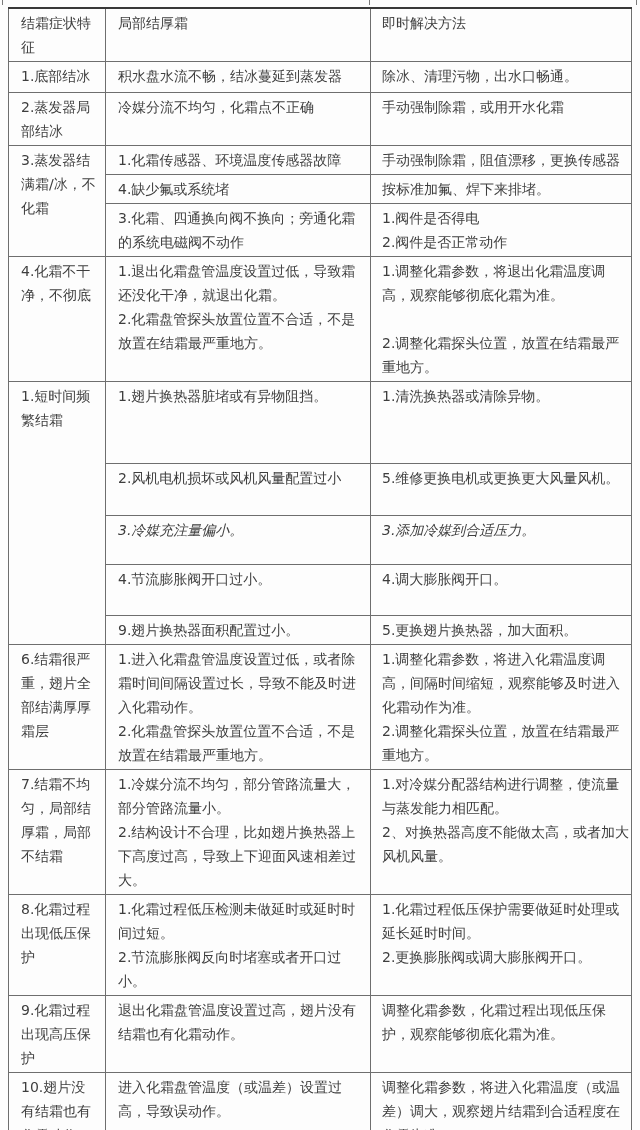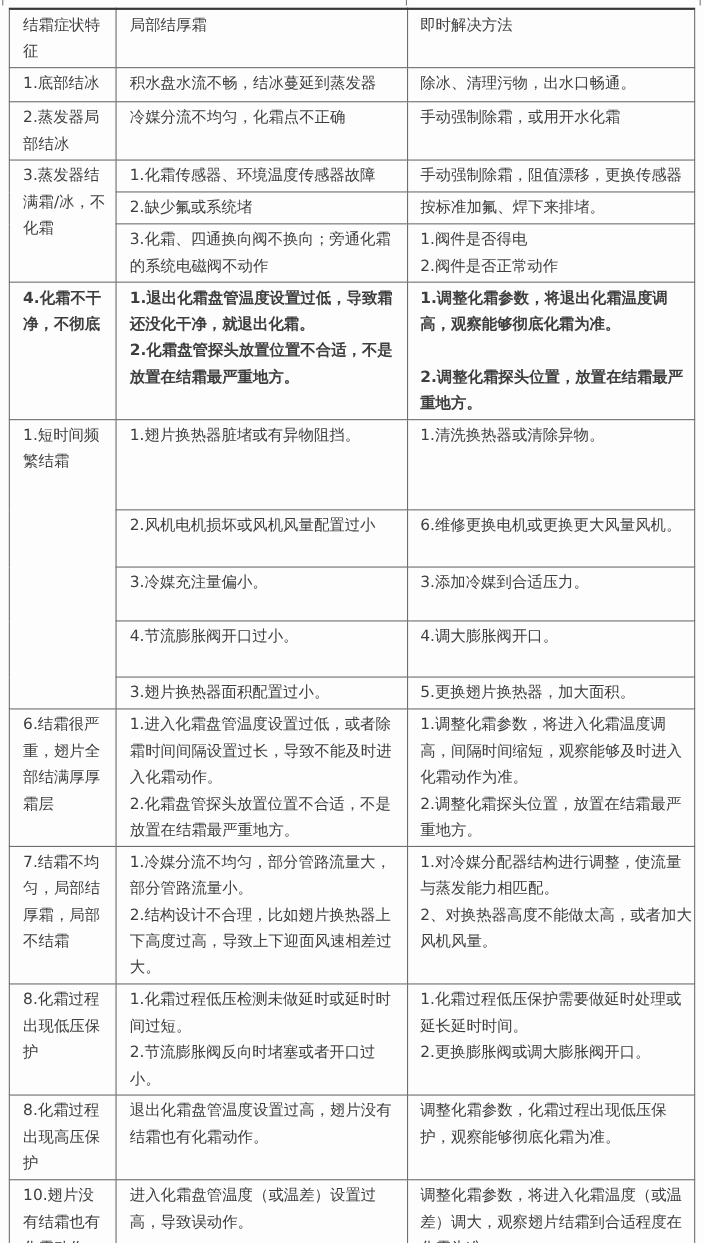--- a/index.html
+++ b/index.html
@@ -48,23 +48,23 @@
   }
   table.frost { border-top: 2px solid #383838; }
   table.frost td.sol { padding-left: 11px; padding-right: 0; }
   table.frost td.sym { padding-right: 8px; }
 
   
   tr.h31  { height: 31px; }
   tr.h50  { height: 50px; }
   tr.h82  { height: 82px; }
   tr.h52  { height: 52px; }
-  tr.h49  { height: 49px; }
+  tr.h49  { height: 49px; font-style: italic; }
   tr.h51  { height: 51px; }
-  tr.h121 { height: 121px; font-weight: bold; }
+  tr.h121 { height: 121px; }
 </style>
 </head>
 <body>
 
 <div class="top-remnant">
   <div class="stub s1"></div>
   <div class="stub s2"></div>
   <div class="stub s3"></div>
 </div>
 
@@ -93,21 +93,21 @@
     <td>冷媒分流不均匀，化霜点不正确</td>
     <td class="sol">手动强制除霜，或用开水化霜</td>
   </tr>
 
   <tr>
     <td class="sym" rowspan="3">3.蒸发器结满霜/冰，不化霜</td>
     <td>1.化霜传感器、环境温度传感器故障</td>
     <td class="sol">手动强制除霜，阻值漂移，更换传感器</td>
   </tr>
   <tr>
-    <td>2.缺少氟或系统堵</td>
+    <td>4.缺少氟或系统堵</td>
     <td class="sol">按标准加氟、焊下来排堵。</td>
   </tr>
   <tr>
     <td>3.化霜、四通换向阀不换向；旁通化霜的系统电磁阀不动作</td>
     <td class="sol">1.阀件是否得电
 2.阀件是否正常动作</td>
   </tr>
 
   <tr class="h121">
     <td class="sym">4.化霜不干净，不彻底</td>
@@ -118,32 +118,32 @@
 2.调整化霜探头位置，放置在结霜最严重地方。</td>
   </tr>
 
   <tr class="h82">
     <td class="sym" rowspan="5">1.短时间频繁结霜</td>
     <td>1.翅片换热器脏堵或有异物阻挡。</td>
     <td class="sol">1.清洗换热器或清除异物。</td>
   </tr>
   <tr class="h52">
     <td>2.风机电机损坏或风机风量配置过小</td>
-    <td class="sol">6.维修更换电机或更换更大风量风机。</td>
+    <td class="sol">5.维修更换电机或更换更大风量风机。</td>
   </tr>
   <tr class="h49">
     <td>3.冷媒充注量偏小。</td>
     <td class="sol">3.添加冷媒到合适压力。</td>
   </tr>
   <tr class="h51">
     <td>4.节流膨胀阀开口过小。</td>
     <td class="sol">4.调大膨胀阀开口。</td>
   </tr>
   <tr>
-    <td>3.翅片换热器面积配置过小。</td>
+    <td>9.翅片换热器面积配置过小。</td>
     <td class="sol">5.更换翅片换热器，加大面积。</td>
   </tr>
 
   <tr>
     <td class="sym">6.结霜很严重，翅片全部结满厚厚霜层</td>
     <td>1.进入化霜盘管温度设置过低，或者除霜时间间隔设置过长，导致不能及时进入化霜动作。
 2.化霜盘管探头放置位置不合适，不是放置在结霜最严重地方。</td>
     <td class="sol">1.调整化霜参数，将进入化霜温度调高，间隔时间缩短，观察能够及时进入化霜动作为准。
 2.调整化霜探头位置，放置在结霜最严重地方。</td>
   </tr>
@@ -158,21 +158,21 @@
 
   <tr>
     <td class="sym">8.化霜过程出现低压保护</td>
     <td>1.化霜过程低压检测未做延时或延时时间过短。
 2.节流膨胀阀反向时堵塞或者开口过小。</td>
     <td class="sol">1.化霜过程低压保护需要做延时处理或延长延时时间。
 2.更换膨胀阀或调大膨胀阀开口。</td>
   </tr>
 
   <tr>
-    <td class="sym">8.化霜过程出现高压保护</td>
+    <td class="sym">9.化霜过程出现高压保护</td>
     <td>退出化霜盘管温度设置过高，翅片没有结霜也有化霜动作。</td>
     <td class="sol">调整化霜参数，化霜过程出现低压保护，观察能够彻底化霜为准。</td>
   </tr>
 
   <tr>
     <td class="sym">10.翅片没有结霜也有化霜动作</td>
     <td>进入化霜盘管温度（或温差）设置过高，导致误动作。</td>
     <td class="sol">调整化霜参数，将进入化霜温度（或温差）调大，观察翅片结霜到合适程度在化霜为准。</td>
   </tr>
 </tbody>

